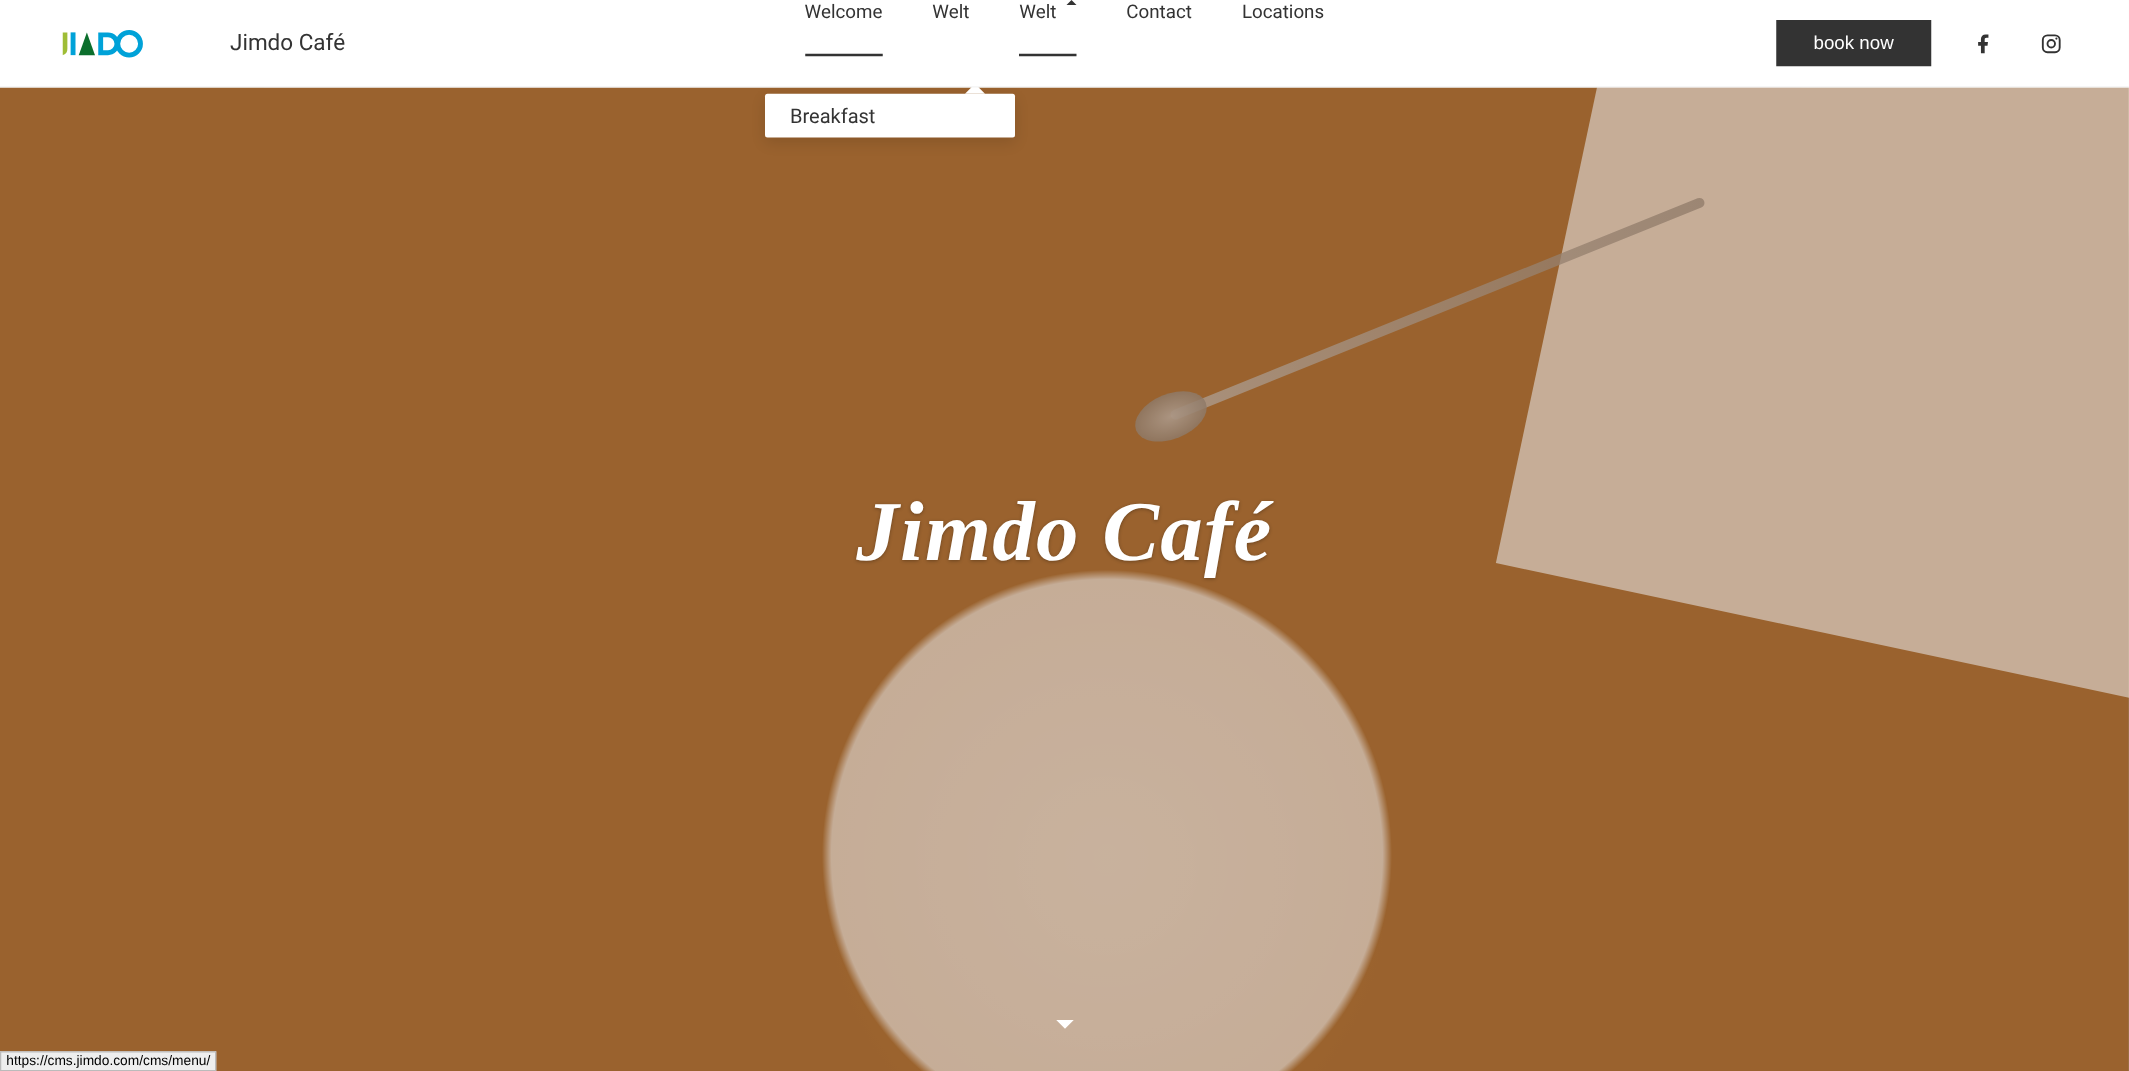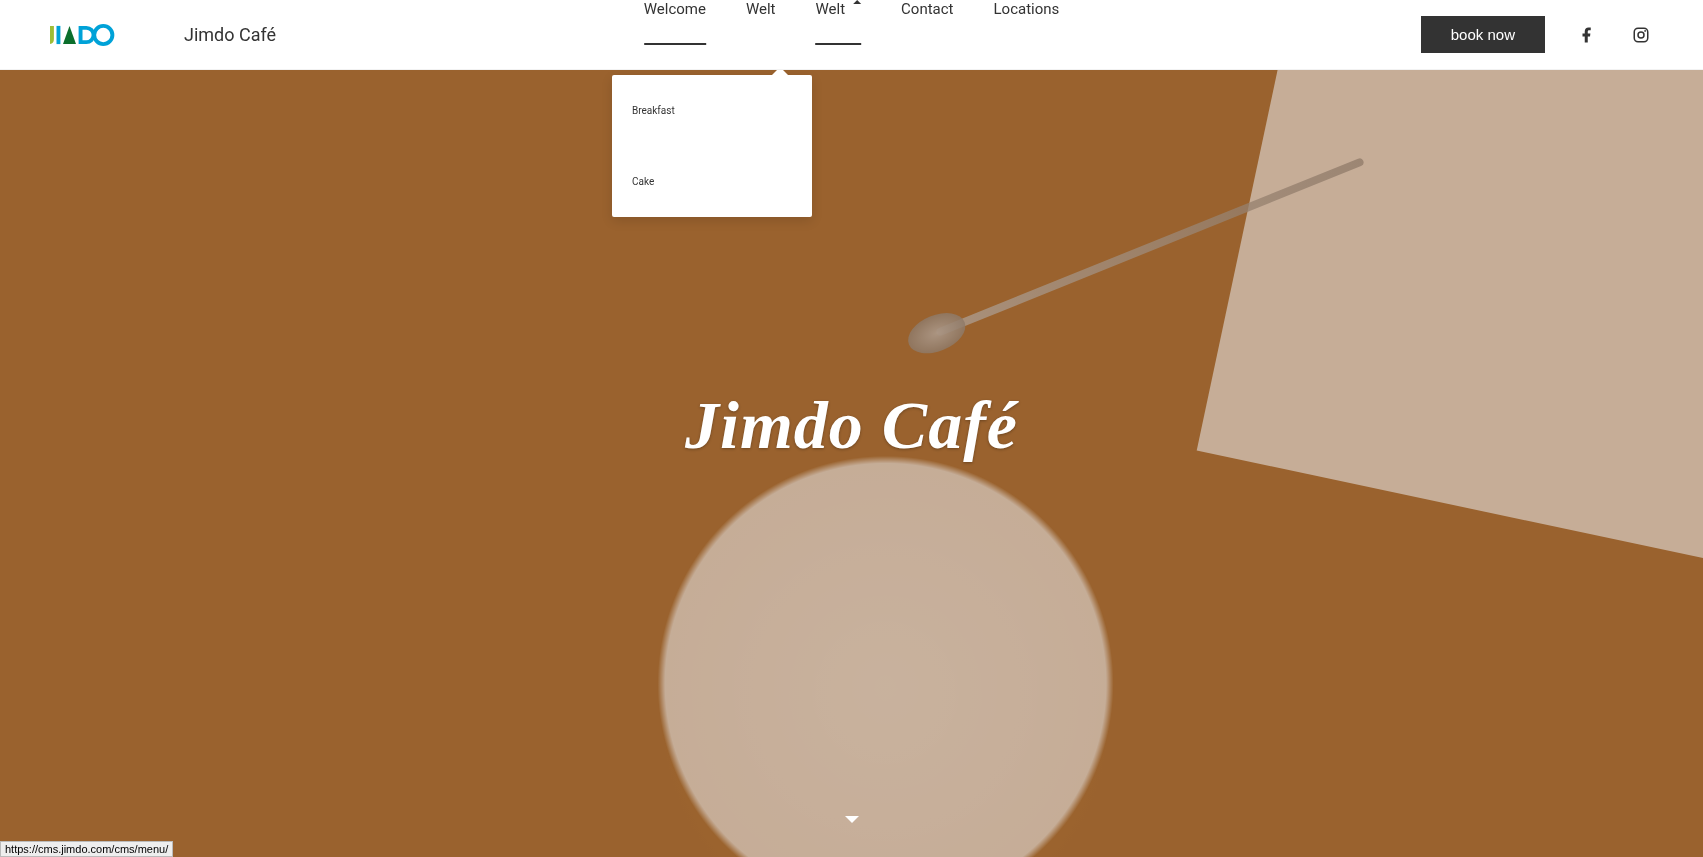--- a/index.html
+++ b/index.html
@@ -20,21 +20,21 @@
   .nav-item.has-sub:after{content:"";display:inline-block;margin-left:8px;width:0;height:0;border-left:4px solid transparent;border-right:4px solid transparent;border-bottom:4px solid #333}
 
   .right{margin-left:auto;display:flex;align-items:center;gap:30px}
   .cta{background:#333;color:#fff;border:none;padding:10px 30px;font-size:15px;cursor:pointer}
   .social{cursor:pointer;display:inline-flex;align-items:center;justify-content:center;width:24px;height:24px}
   .social svg{width:18px;height:18px;fill:#333}
 
   
   .dropdown{position:absolute;top:75px;left:612px;width:200px;background:#fff;box-shadow:0 4px 12px rgba(0,0,0,.12);z-index:9;border-radius:2px}
   .dropdown:before{content:"";position:absolute;top:-8px;left:160px;width:0;height:0;border-left:8px solid transparent;border-right:8px solid transparent;border-bottom:8px solid #fff}
-  .dropdown-item{padding:30px 20px;font-size:10px;color:#333;cursor:pointer}
+  .dropdown-item{padding:8px 20px;font-size:16px;color:#333;cursor:pointer}
 
   
   .hero{position:absolute;top:70px;left:0;right:0;bottom:0;overflow:hidden}
   .hero-bg{position:absolute;inset:0;background:
     radial-gradient(ellipse 380px 380px at 52% 78%, rgba(255,255,255,.95) 0%, rgba(255,255,255,.9) 58%, rgba(180,150,120,0) 60%),
     radial-gradient(circle 280px at 52% 82%, #c58a3f 0%, #b67830 40%, #a8692a 80%),
     linear-gradient(140deg, #d4c2a8 0%, #d4c2a8 8%, rgba(0,0,0,0) 8%),
     radial-gradient(ellipse 320px 320px at 95% -5%, rgba(255,255,255,.92) 0%, rgba(255,255,255,.85) 55%, rgba(0,0,0,0) 58%),
     linear-gradient(125deg,#8a5a33 0%, #7a4e29 25%, #6a4322 50%, #5d3a1c 75%, #4e2f16 100%);
   }
@@ -105,21 +105,20 @@
             <rect x="3" y="3" width="18" height="18" rx="5" fill="none" stroke="#333" stroke-width="2"></rect>
             <circle cx="12" cy="12" r="4" fill="none" stroke="#333" stroke-width="2"></circle>
             <circle cx="17.5" cy="6.5" r="1.2" fill="#333"></circle>
           </svg>
       </span>
     </div>
   </header>
 
   <div class="dropdown">
     <div class="dropdown-item">Breakfast</div>
-    <div class="dropdown-item">Cake</div>
   </div>
 
   <section class="hero">
     <div class="hero-bg">
       <div class="napkin"></div>
       <div class="spoon"></div>
     </div>
     <div class="hero-overlay"></div>
     <div class="hero-content">
       <h1 class="hero-title">Jimdo Café</h1>

